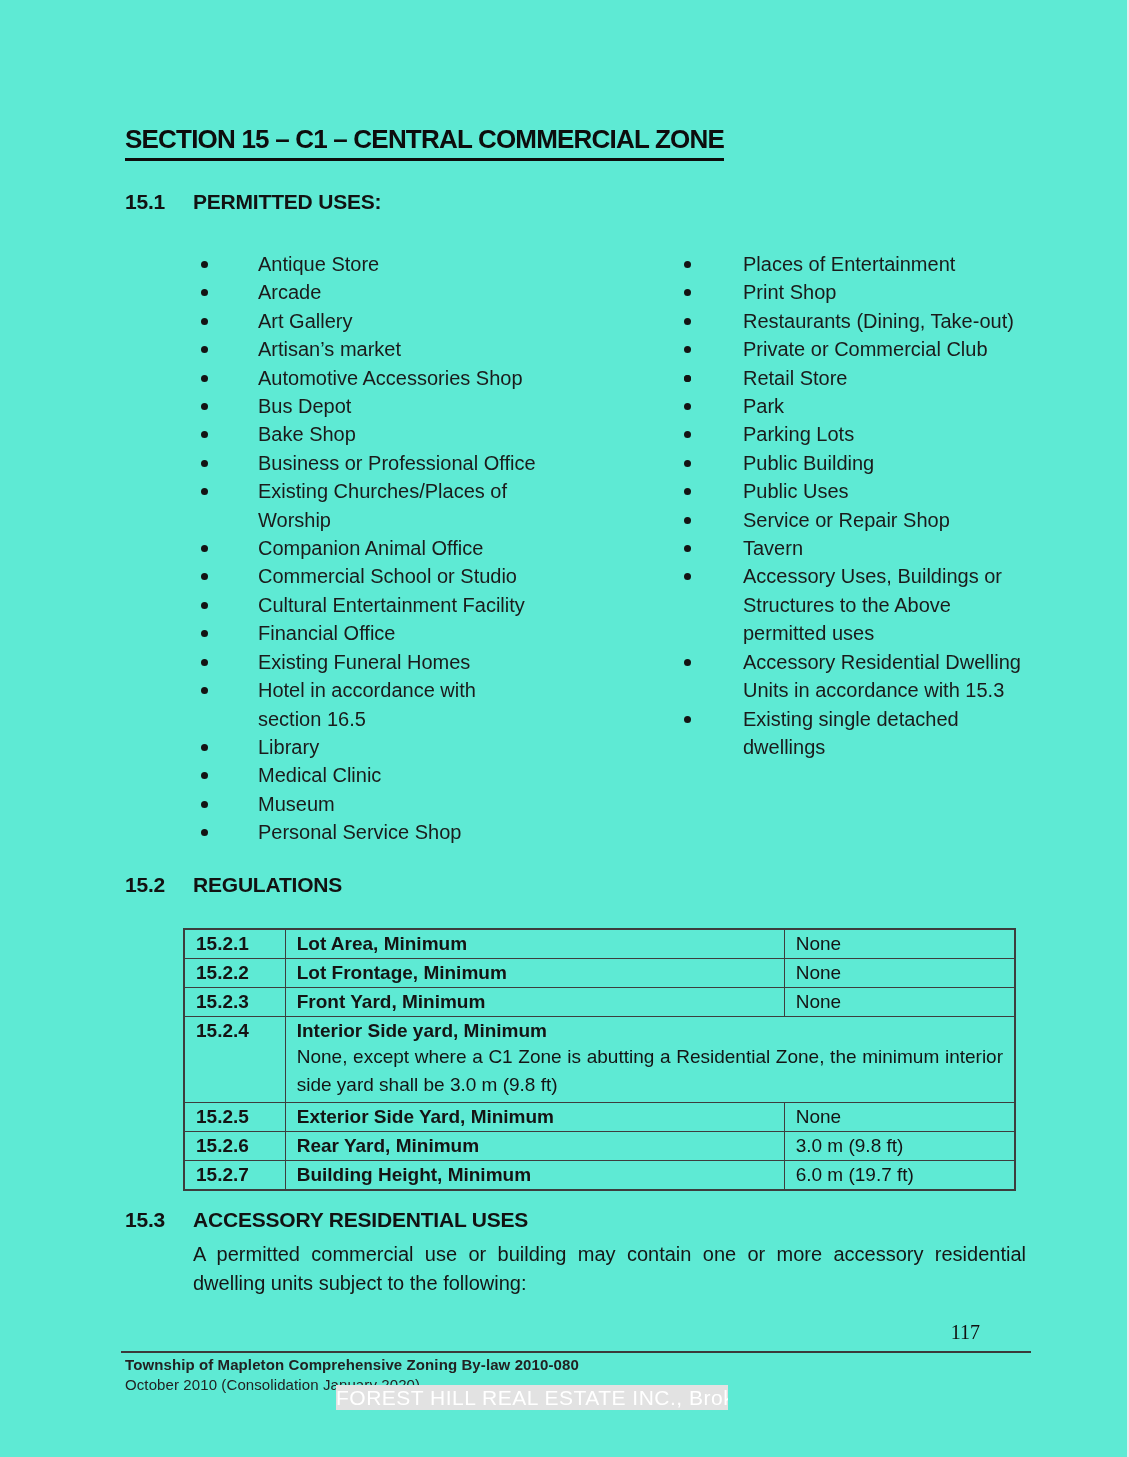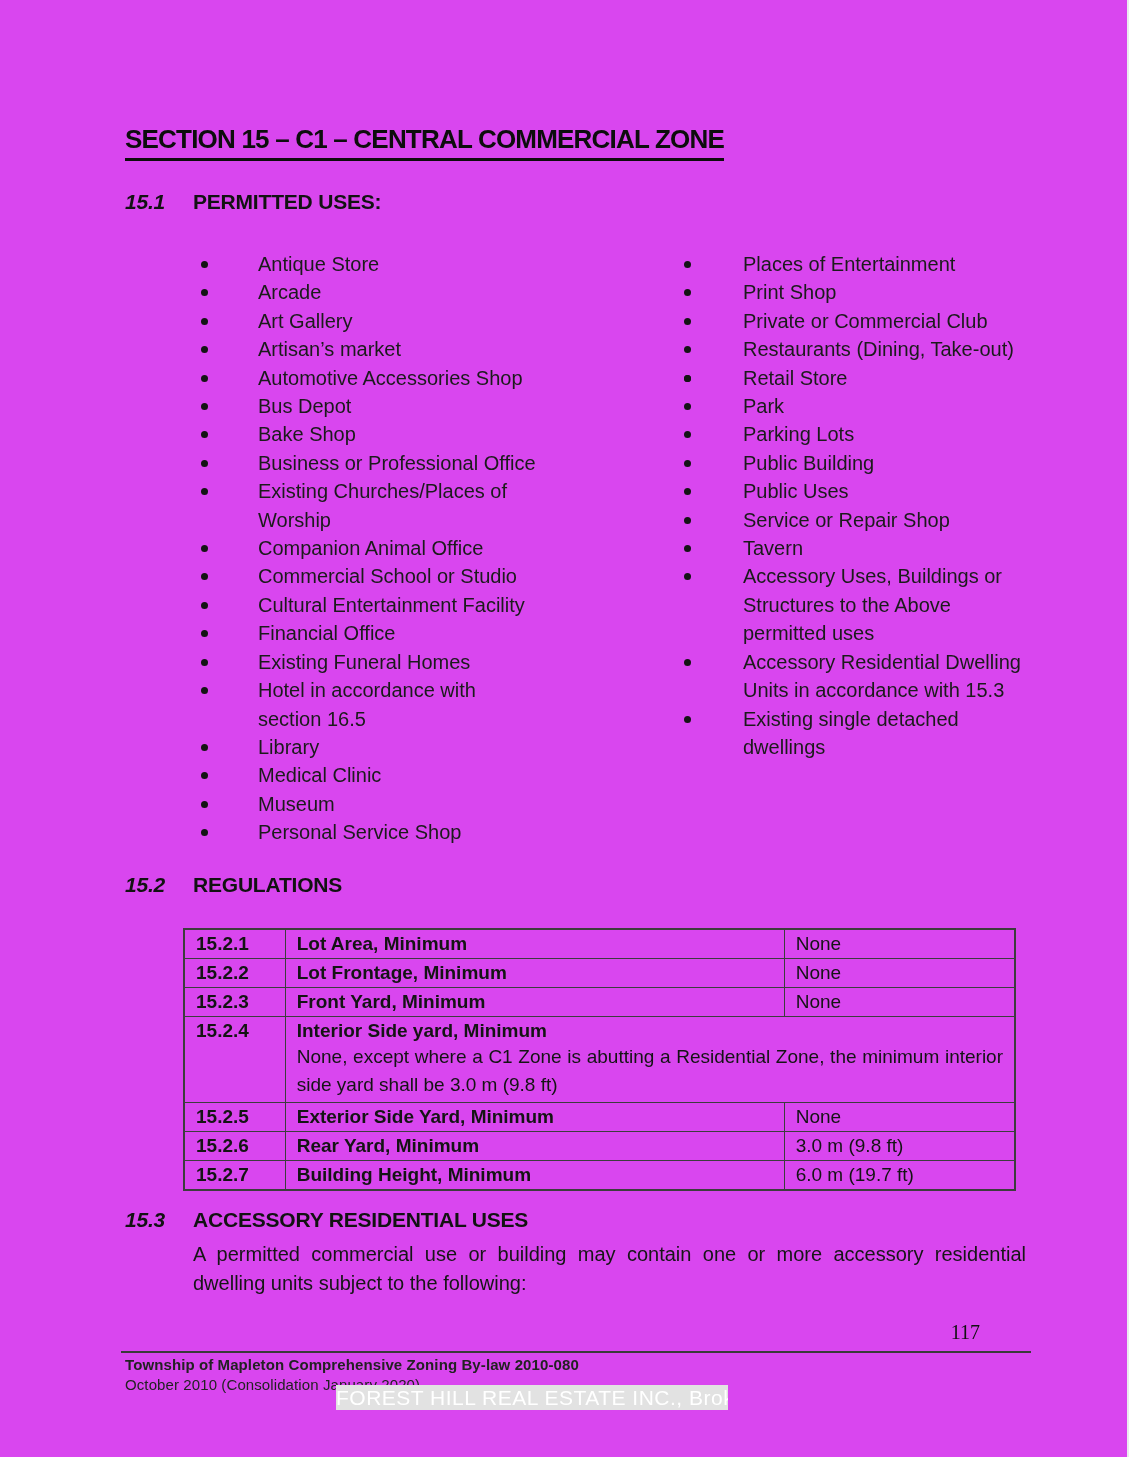--- a/index.html
+++ b/index.html
@@ -1,19 +1,19 @@
 <!DOCTYPE html>
 <html><head>
 <meta charset="utf-8">
 <style>
   html,body{margin:0;padding:0;background:#ffffff;}
   .page{
     position:relative;
     width:1129px;height:1457px;
-    background:#d946ef;
+    background:#5eead4;
     font-family:"Liberation Sans", sans-serif;
     color:#1b1b1b;
     overflow:hidden;
     border-right:2px solid #e9ebee;
     box-sizing:border-box;
   }
   
   .doc-title{
     position:absolute;top:124px;left:125px;
     font-size:26px;font-weight:bold;letter-spacing:-0.8px;
@@ -21,21 +21,21 @@
     border-bottom:3px solid #0d0d0d;
     padding-bottom:3px;
     white-space:nowrap;
   }
   
   .sec-heading{
     position:absolute;left:125px;
     font-size:21px;font-weight:bold;color:#121212;
     letter-spacing:-0.2px;white-space:nowrap;
   }
-  .sec-heading .sec-num{display:inline-block;width:68px;font-style:italic;}
+  .sec-heading .sec-num{display:inline-block;width:68px;}
   .h-151{top:190px;}
   .h-152{top:873px;}
   .h-153{top:1208px;}
   
   .uses{
     position:absolute;top:250px;left:125px;right:95px;
     display:grid;grid-template-columns:558px 1fr;
   }
   .use-item{
     position:relative;
@@ -202,25 +202,25 @@
         <div class="use-item">
           <span class="bullet"></span>
           <span class="use-text">Places of Entertainment</span>
         </div>
         <div class="use-item">
           <span class="bullet"></span>
           <span class="use-text">Print Shop</span>
         </div>
         <div class="use-item">
           <span class="bullet"></span>
+          <span class="use-text">Restaurants (Dining, Take-out)</span>
+        </div>
+        <div class="use-item">
+          <span class="bullet"></span>
           <span class="use-text">Private or Commercial Club</span>
-        </div>
-        <div class="use-item">
-          <span class="bullet"></span>
-          <span class="use-text">Restaurants (Dining, Take-out)</span>
         </div>
         <div class="use-item">
           <span class="bullet"></span>
         </div>
         <div class="use-item">
           <span class="bullet"></span>
           <span class="use-text">Retail Store</span>
         </div>
         <div class="use-item">
           <span class="bullet"></span>

